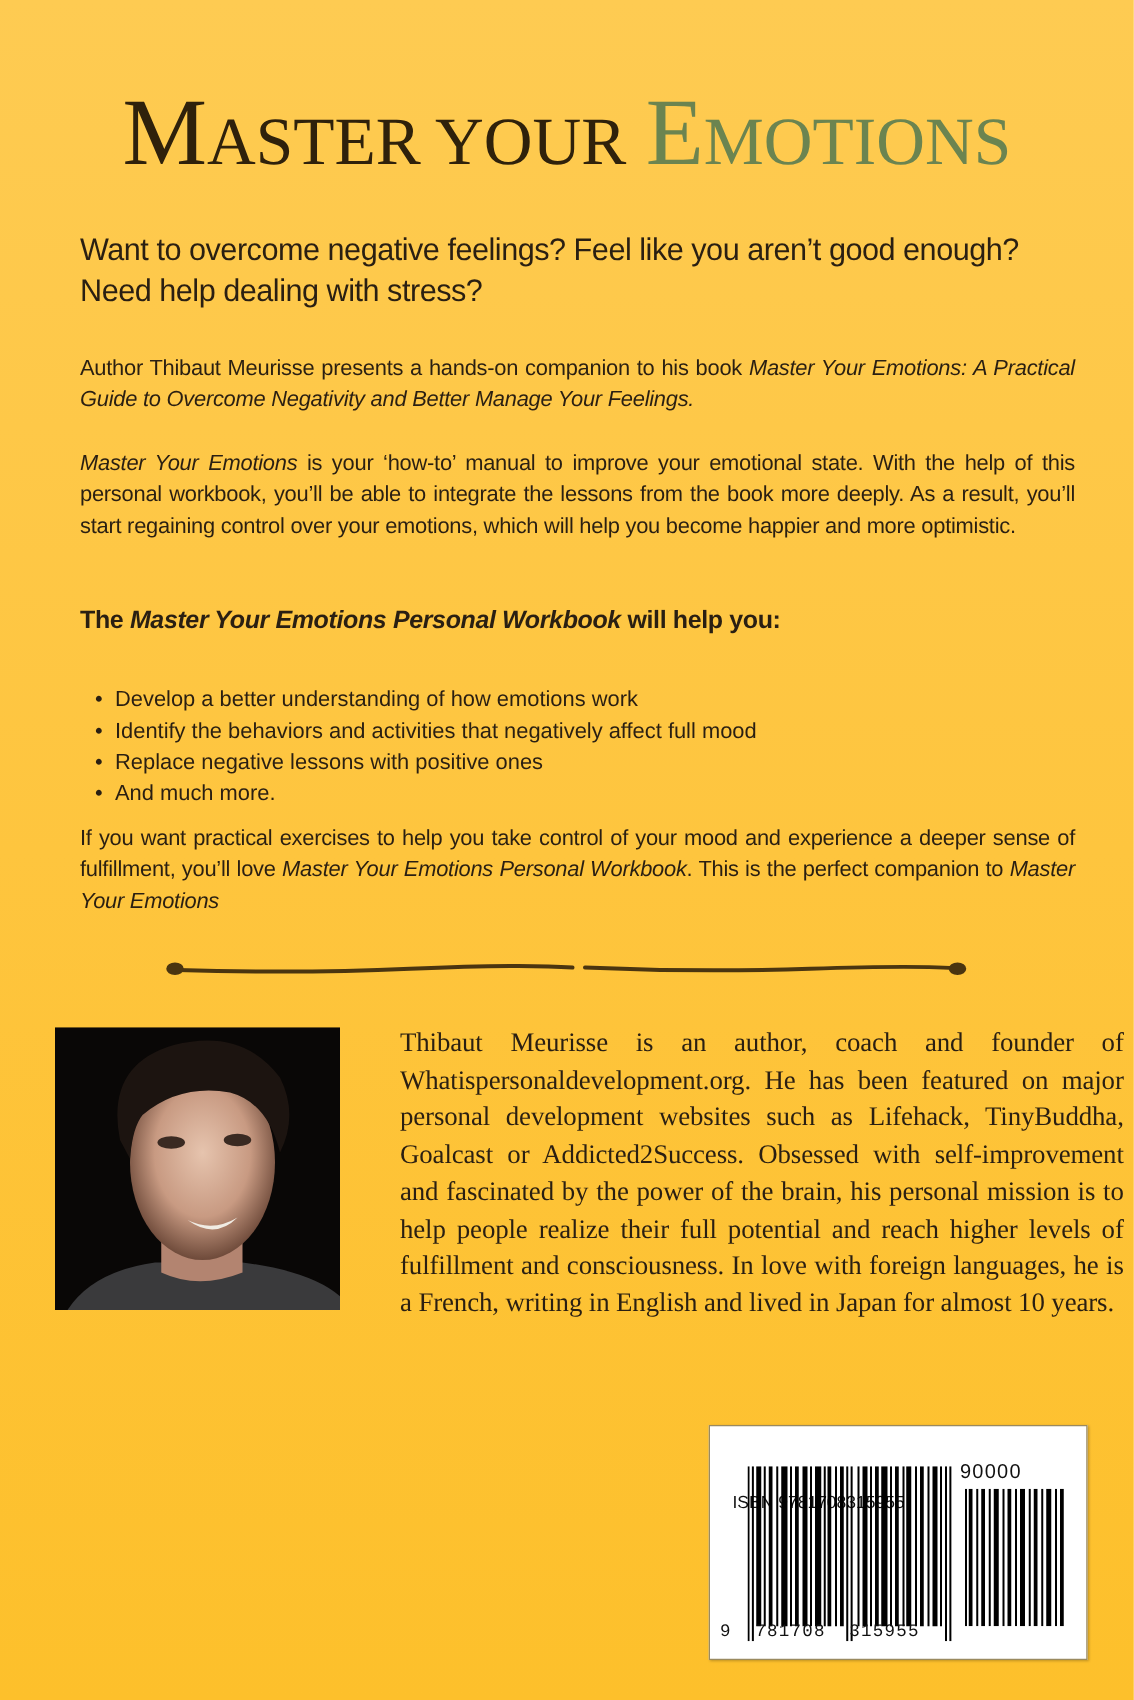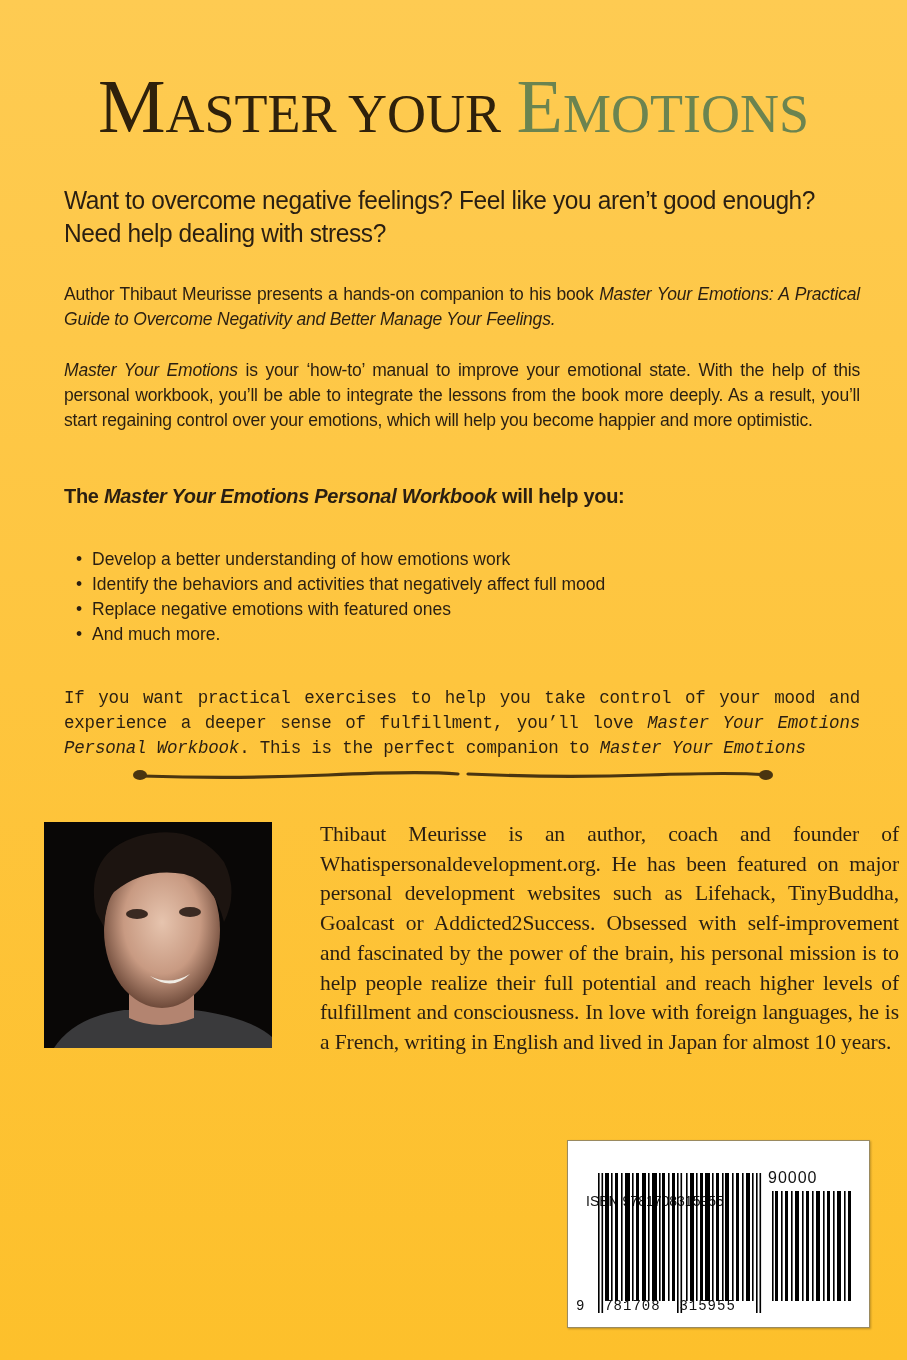--- a/index.html
+++ b/index.html
@@ -25,21 +25,21 @@
     letter-spacing: -0.4px; transform: scaleX(0.98); transform-origin: left;
   }
   p { margin: 0; }
   .para { font-family: "Liberation Sans", sans-serif; font-size: 17.5px; line-height: 25px; text-align: justify; letter-spacing: -0.2px; }
   .p1 { top: 282px; }
   .p2 { top: 358px; }
   .heading { top: 482px; font-family: "Liberation Sans", sans-serif; font-weight: bold; font-size: 20px; line-height: 28px; letter-spacing: -0.3px; }
   .bullets { top: 535px; font-family: "Liberation Sans", sans-serif; font-size: 17.5px; line-height: 25px; list-style: none; margin: 12px; padding: 0; }
   .bullets li { position: relative; padding-left: 16px; }
   .bullets li::before { content: "\2022"; position: absolute; left: 0; top: 0; }
-  .p3 { top: 686px; font-family: Liberation Mono, monospace; }
+  .p3 { top: 658px; }
   .divider { position: absolute; left: 128px; top: 765px; width: 650px; height: 22px; }
   .photo {
     position: absolute; left: 44px; top: 822px; width: 228px; height: 226px;
     background: #0a0807; overflow: hidden;
   }
   .bio {
     position: absolute; left: 44px; top: 820px; width: 823px;
     font-family: "Liberation Serif", serif; font-size: 21.5px; line-height: 29.7px;
     text-align: justify; letter-spacing: -0.1px; padding-left: 32px;
   }
@@ -66,21 +66,21 @@
 
 <p class="block para p1"><span>Author Thibaut Meurisse presents a hands-on companion to his book </span><i>Master Your Emotions: A Practical Guide to Overcome Negativity and Better Manage Your Feelings.</i></p>
 
 <p class="block para p2"><i>Master Your Emotions</i><span> is your ‘how-to’ manual to improve your emotional state. With the help of this personal workbook, you’ll be able to integrate the lessons from the book more deeply. As a result, you’ll start regaining control over your emotions, which will help you become happier and more optimistic.</span></p>
 
 <p class="block heading"><span>The </span><i>Master Your Emotions Personal Workbook</i><span> will help you:</span></p>
 
 <ul class="block bullets">
   <li>Develop a better understanding of how emotions work</li>
   <li>Identify the behaviors and activities that negatively affect full mood</li>
-  <li>Replace negative emotions with featured ones</li>
+  <li>Replace negative lessons with positive ones</li>
   <li>And much more.</li>
 </ul>
 
 <p class="block para p3"><span>If you want practical exercises to help you take control of your mood and experience a deeper sense of fulfillment, you’ll love </span><i>Master Your Emotions Personal Workbook</i><span>. This is the perfect companion to </span><i>Master Your Emotions</i></p>
 
 <svg class="divider" viewBox="0 0 650 22">
   <g fill="#4a3510" stroke="#4a3510" stroke-linecap="round">
     <ellipse cx="12" cy="10" rx="7" ry="5" stroke="none"></ellipse>
     <path d="M14 11 Q 110 14 200 10 T 330 9" fill="none" stroke-width="3.2"></path>
     <path d="M340 9 Q 430 13 520 10 T 640 10" fill="none" stroke-width="3.2"></path>

